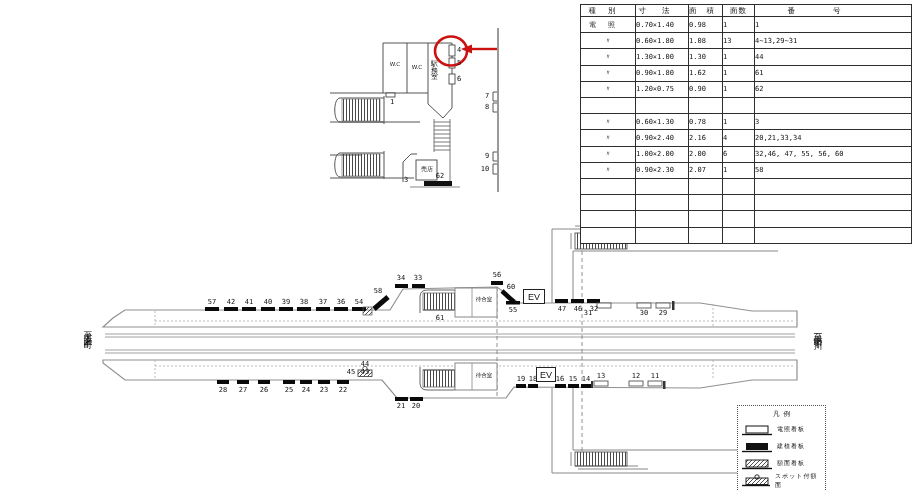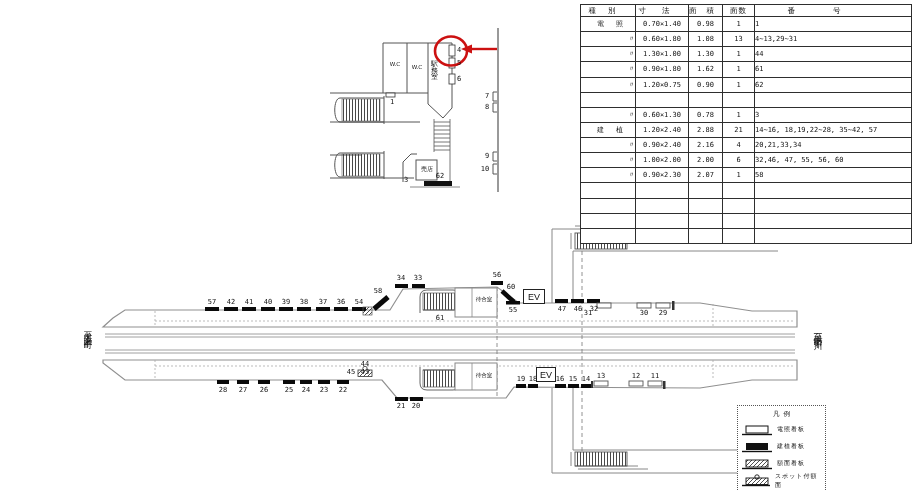--- a/index.html
+++ b/index.html
@@ -13,23 +13,23 @@
   .evbox{position:absolute;border:1px solid #222;background:#fff;display:flex;align-items:center;
          justify-content:center;font:9px "Liberation Sans",sans-serif;color:#111;z-index:3;}
   
   #signtable{position:absolute;left:580px;top:4px;width:331px;height:240px;z-index:3;
              border-collapse:collapse;table-layout:fixed;background:#fff;border:1.5px solid #111;}
   #signtable th,#signtable td{border:1px solid #2e2e2e;font:7px "DejaVu Sans Mono",monospace;
              color:#111;padding:0;height:11px;overflow:hidden;white-space:nowrap;}
   #signtable th{font-family:"DejaVu Sans","Liberation Sans",sans-serif;font-size:7.5px;font-weight:normal;}
   .h0{letter-spacing:12px;}.h1{letter-spacing:16px;}.h2{letter-spacing:10px;}
   .h3{letter-spacing:1px;}.h4{letter-spacing:38px;}
-  .c0{text-align:right;font-family:"DejaVu Sans","Liberation Sans",sans-serif;font-size:7.5px;}
+  .c0{text-align:center;font-family:"DejaVu Sans","Liberation Sans",sans-serif;font-size:7.5px;}
   .c0.spread{letter-spacing:12px;}
-  .c1,.c2,.c3{text-align:center;}
+  .c1,.c2,.c3{}
   .c4{text-align:left;padding-left:4px;}
   
   #legend{position:absolute;left:737px;top:394px;width:89px;height:93px;z-index:3;
           border:1px dotted #555;background:#fff;box-sizing:border-box;padding:3px 4px;margin-top:11px;}
   #legend .ltitle{text-align:center;font-size:6.5px;letter-spacing:4px;color:#111;margin:1px 0 2px 8px;
                   margin-left:4px;}
   .lrow{display:flex;align-items:center;gap:5px;height:17px;}
   .lrow span{font-size:6px;letter-spacing:1px;color:#111;}
 </style>
 </head>
@@ -260,27 +260,20 @@
           <td class="c2"></td>
           <td class="c3"></td>
           <td class="c4"></td>
         </tr>
         <tr>
           <td class="c0">〃</td>
           <td class="c1">0.60×1.30</td>
           <td class="c2">0.78</td>
           <td class="c3">1</td>
           <td class="c4">3</td>
-        </tr>
-        <tr>
-          <td class="c0 spread">建植</td>
-          <td class="c1">1.20×2.40</td>
-          <td class="c2">2.88</td>
-          <td class="c3">21</td>
-          <td class="c4">14~16, 18,19,22~28, 35~42, 57</td>
         </tr>
         <tr>
           <td class="c0">〃</td>
           <td class="c1">0.90×2.40</td>
           <td class="c2">2.16</td>
           <td class="c3">4</td>
           <td class="c4">20,21,33,34</td>
         </tr>
         <tr>
           <td class="c0">〃</td>

